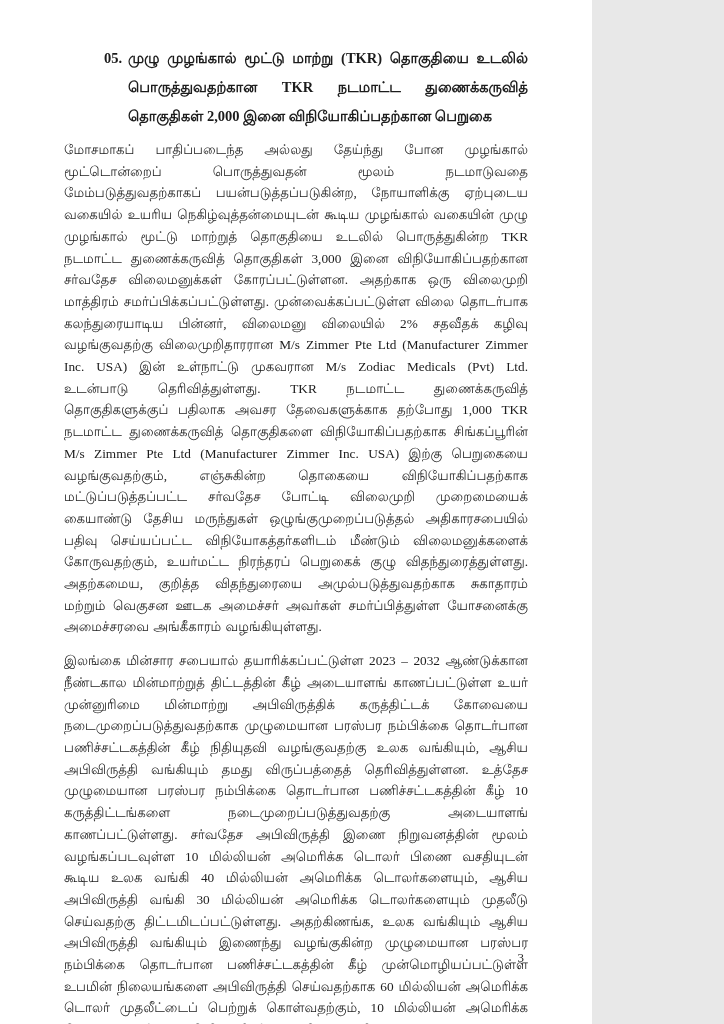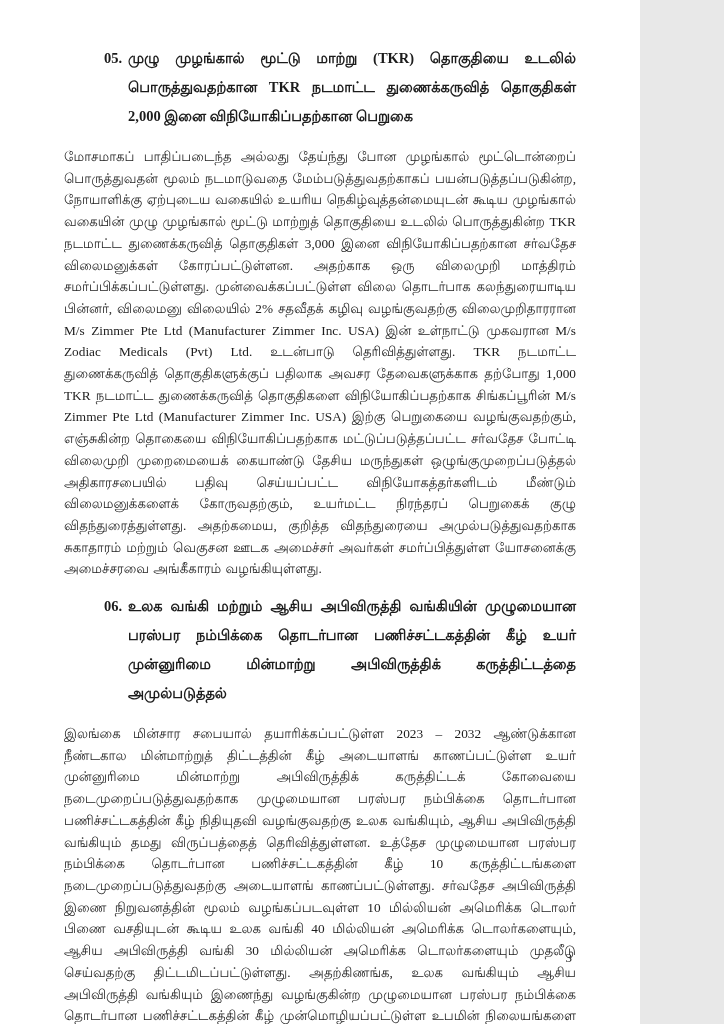--- a/index.html
+++ b/index.html
@@ -6,21 +6,21 @@
 
   html, body {
     width: 724px;
     height: 1024px;
     background: #e8e8e8;
     font-family: "Liberation Serif", "DejaVu Serif", serif;
   }
 
   .page {
     position: relative;
-    width: 640px;
+    width: 592px;
     height: 1024px;
     background: #ffffff;
     color: #1c1c1c;
     padding: 44px 64px 0 64px;
     overflow: hidden;
   }
 
   .section { margin-bottom: 12px; }
 
   .section-heading {
@@ -36,21 +36,21 @@
     flex: 0 0 24px;
     white-space: nowrap;
   }
 
   .section-title {
     flex: 1 1 auto;
     text-align: justify;
   }
 
   .section-body {
-    margin-top: 15px;
+    margin-top: 8px;
     font-size: 13.3px;
     line-height: 21.7px;
     text-align: justify;
     text-justify: inter-word;
     word-spacing: 1px;
   }
 
   .page-number {
     position: absolute;
     right: 68px;
@@ -66,22 +66,18 @@
 
   <div class="section">
     <div class="section-heading">
       <span class="section-number">05.</span>
       <span class="section-title">முழு முழங்கால் மூட்டு மாற்று (TKR) தொகுதியை உடலில் பொருத்துவதற்கான TKR நடமாட்ட துணைக்கருவித் தொகுதிகள் 2,000 இனை விநியோகிப்பதற்கான பெறுகை</span>
     </div>
     <p class="section-body">மோசமாகப் பாதிப்படைந்த அல்லது தேய்ந்து போன முழங்கால் மூட்டொன்றைப் பொருத்துவதன் மூலம் நடமாடுவதை மேம்படுத்துவதற்காகப் பயன்படுத்தப்படுகின்ற, நோயாளிக்கு ஏற்புடைய வகையில் உயரிய நெகிழ்வுத்தன்மையுடன் கூடிய முழங்கால் வகையின் முழு முழங்கால் மூட்டு மாற்றுத் தொகுதியை உடலில் பொருத்துகின்ற TKR நடமாட்ட துணைக்கருவித் தொகுதிகள் 3,000 இனை விநியோகிப்பதற்கான சர்வதேச விலைமனுக்கள் கோரப்பட்டுள்ளன. அதற்காக ஒரு விலைமுறி மாத்திரம் சமர்ப்பிக்கப்பட்டுள்ளது. முன்வைக்கப்பட்டுள்ள விலை தொடர்பாக கலந்துரையாடிய பின்னர், விலைமனு விலையில் 2% சதவீதக் கழிவு வழங்குவதற்கு விலைமுறிதாரரான M/s Zimmer Pte Ltd (Manufacturer Zimmer Inc. USA) இன் உள்நாட்டு முகவரான M/s Zodiac Medicals (Pvt) Ltd. உடன்பாடு தெரிவித்துள்ளது. TKR நடமாட்ட துணைக்கருவித் தொகுதிகளுக்குப் பதிலாக அவசர தேவைகளுக்காக தற்போது 1,000 TKR நடமாட்ட துணைக்கருவித் தொகுதிகளை விநியோகிப்பதற்காக சிங்கப்பூரின் M/s Zimmer Pte Ltd (Manufacturer Zimmer Inc. USA) இற்கு பெறுகையை வழங்குவதற்கும், எஞ்சுகின்ற தொகையை விநியோகிப்பதற்காக மட்டுப்படுத்தப்பட்ட சர்வதேச போட்டி விலைமுறி முறைமையைக் கையாண்டு தேசிய மருந்துகள் ஒழுங்குமுறைப்படுத்தல் அதிகாரசபையில் பதிவு செய்யப்பட்ட விநியோகத்தர்களிடம் மீண்டும் விலைமனுக்களைக் கோருவதற்கும், உயர்மட்ட நிரந்தரப் பெறுகைக் குழு விதந்துரைத்துள்ளது. அதற்கமைய, குறித்த விதந்துரையை அமுல்படுத்துவதற்காக சுகாதாரம் மற்றும் வெகுசன ஊடக அமைச்சர் அவர்கள் சமர்ப்பித்துள்ள யோசனைக்கு அமைச்சரவை அங்கீகாரம் வழங்கியுள்ளது.</p>
   </div>
 
   <div class="section">
-    <div class="section-heading">
-      <span class="section-number">06.</span>
-      <span class="section-title">உலக வங்கி மற்றும் ஆசிய அபிவிருத்தி வங்கியின் முழுமையான பரஸ்பர நம்பிக்கை தொடர்பான பணிச்சட்டகத்தின் கீழ் உயர் முன்னுரிமை மின்மாற்று அபிவிருத்திக் கருத்திட்டத்தை அமுல்படுத்தல்</span>
-    </div>
     <p class="section-body">இலங்கை மின்சார சபையால் தயாரிக்கப்பட்டுள்ள 2023 – 2032 ஆண்டுக்கான நீண்டகால மின்மாற்றுத் திட்டத்தின் கீழ் அடையாளங் காணப்பட்டுள்ள உயர் முன்னுரிமை மின்மாற்று அபிவிருத்திக் கருத்திட்டக் கோவையை நடைமுறைப்படுத்துவதற்காக முழுமையான பரஸ்பர நம்பிக்கை தொடர்பான பணிச்சட்டகத்தின் கீழ் நிதியுதவி வழங்குவதற்கு உலக வங்கியும், ஆசிய அபிவிருத்தி வங்கியும் தமது விருப்பத்தைத் தெரிவித்துள்ளன. உத்தேச முழுமையான பரஸ்பர நம்பிக்கை தொடர்பான பணிச்சட்டகத்தின் கீழ் 10 கருத்திட்டங்களை நடைமுறைப்படுத்துவதற்கு அடையாளங் காணப்பட்டுள்ளது. சர்வதேச அபிவிருத்தி இணை நிறுவனத்தின் மூலம் வழங்கப்படவுள்ள 10 மில்லியன் அமெரிக்க டொலர் பிணை வசதியுடன் கூடிய உலக வங்கி 40 மில்லியன் அமெரிக்க டொலர்களையும், ஆசிய அபிவிருத்தி வங்கி 30 மில்லியன் அமெரிக்க டொலர்களையும் முதலீடு செய்வதற்கு திட்டமிடப்பட்டுள்ளது. அதற்கிணங்க, உலக வங்கியும் ஆசிய அபிவிருத்தி வங்கியும் இணைந்து வழங்குகின்ற முழுமையான பரஸ்பர நம்பிக்கை தொடர்பான பணிச்சட்டகத்தின் கீழ் முன்மொழியப்பட்டுள்ள உபமின் நிலையங்களை அபிவிருத்தி செய்வதற்காக 60 மில்லியன் அமெரிக்க டொலர் முதலீட்டைப் பெற்றுக் கொள்வதற்கும், 10 மில்லியன் அமெரிக்க டொலர் சர்வதேச அபிவிருத்தி இணை நிறுவனத்தின் அனுசரணை வழங்கும் இடர் காப்பீட்டு பிணை வசதியைப் பெற்றுக் கொள்வதற்குரிய தொடர் நடவடிக்கைகளை மேற்கொள்வதற்காக வலுசக்தி அமைச்சர் அவர்கள் சமர்ப்பித்துள்ள யோசனைக்கு அமைச்சரவை அங்கீகாரம் வழங்கியுள்ளது.</p>
   </div>
 
   <div class="page-number">3</div>
 
 </div>
 
 </body></html>

